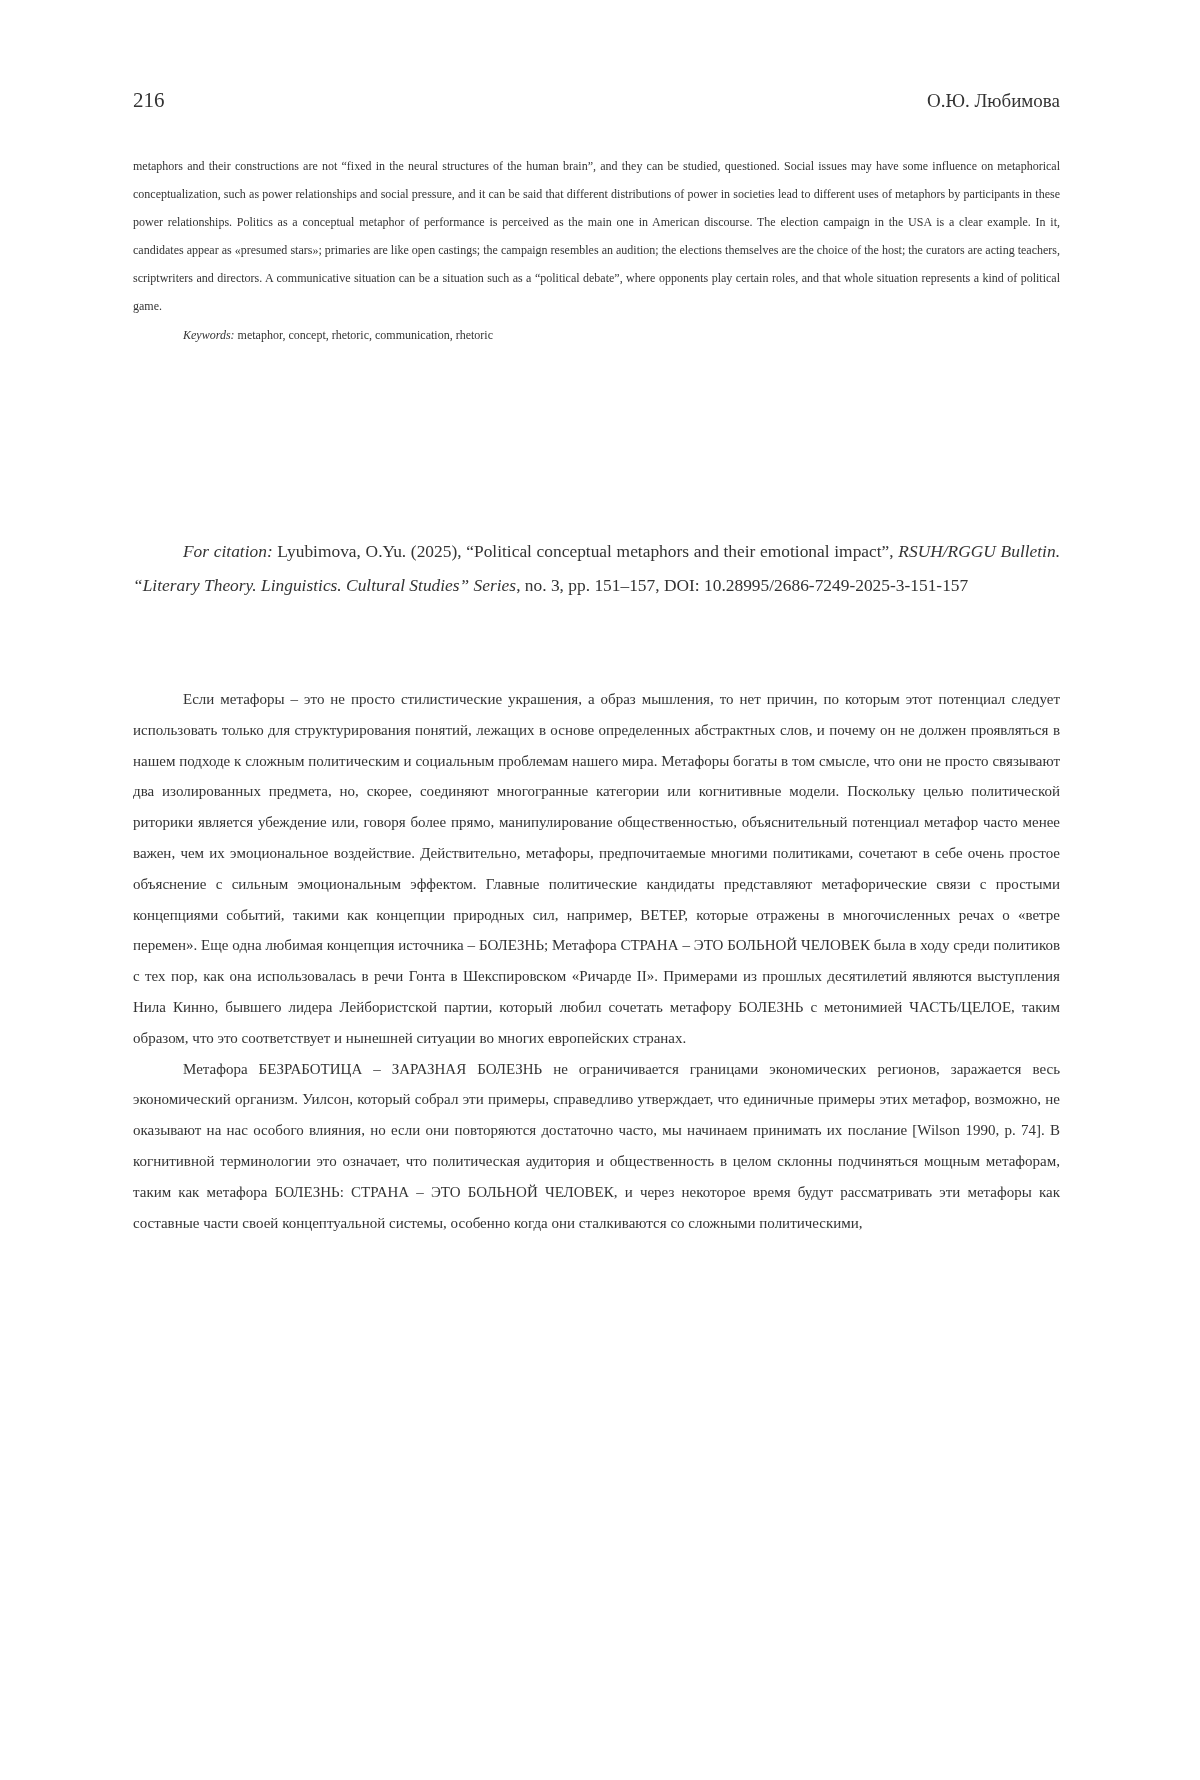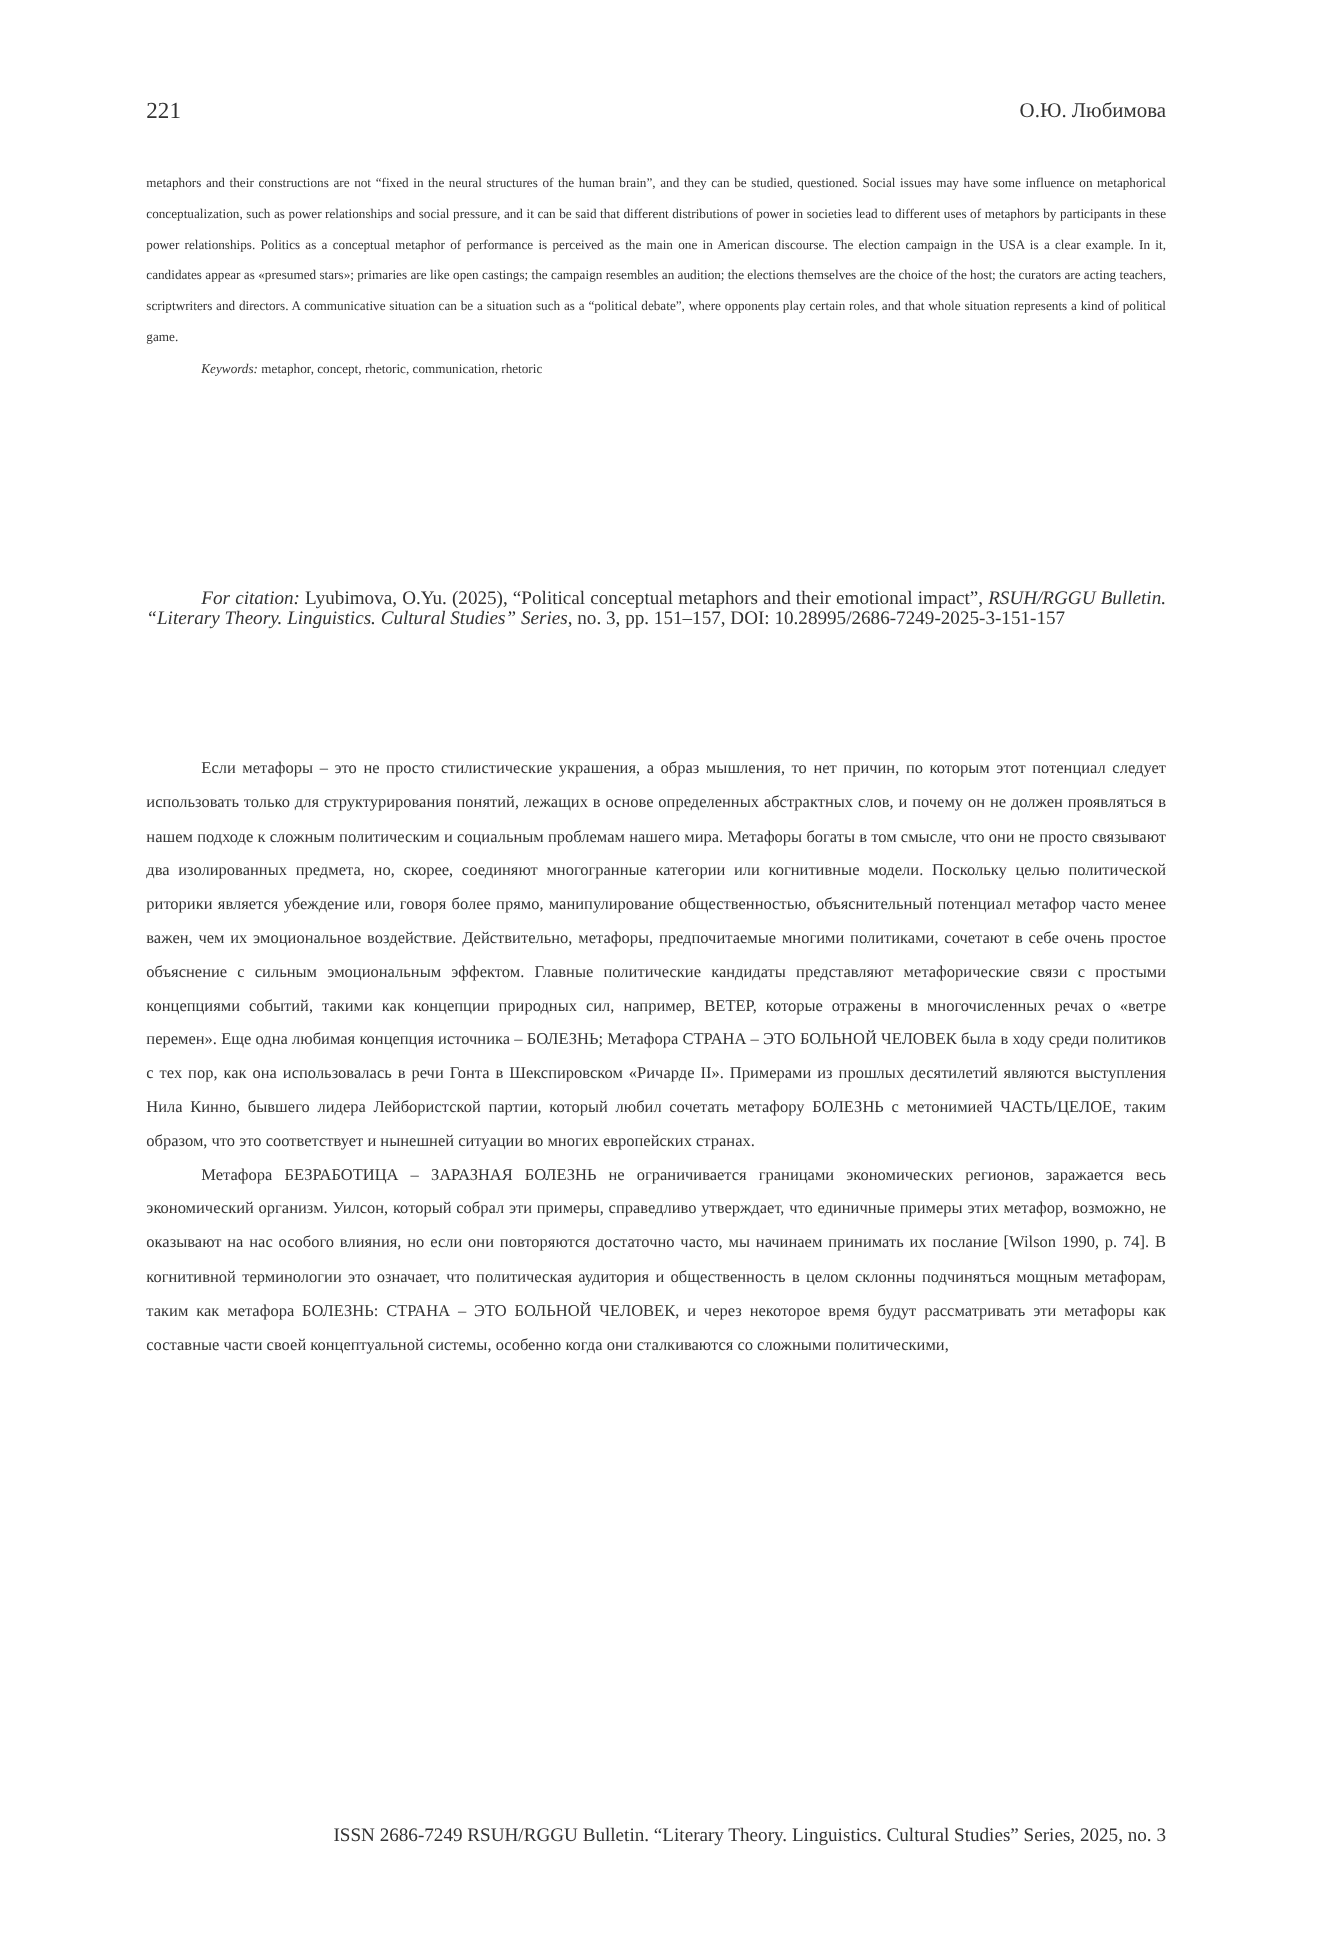--- a/index.html
+++ b/index.html
@@ -4,44 +4,43 @@
 <style>
   html, body { margin: 0; padding: 0; background: #ffffff; }
   body { width: 1200px; height: 1780px; position: relative; overflow: hidden; color: #333333; font-family: "Liberation Serif", "DejaVu Serif", serif; }
   .page { position: absolute; left: 133px; top: 0; width: 927px; height: 1780px; }
   .runhead { position: absolute; top: 88px; left: 0; width: 927px; height: 30px; font-size: 21px; }
   .runhead .pgnum { position: absolute; left: 0; top: 0; }
   .runhead .author { position: absolute; right: 0; top: 2px; font-size: 19px; }
   .abstract { position: absolute; top: 152px; left: 0; width: 927px; font-size: 12px; line-height: 28.1px; text-align: justify; }
   .abstract p { margin: 0; }
   .kw { text-indent: 50px; }
-  .citation { position: absolute; top: 534px; left: 0; width: 927px; font-size: 17.4px; line-height: 18px; text-align: justify; }
+  .citation { position: absolute; top: 534px; left: 0; width: 927px; font-size: 17.4px; line-height: 34px; text-align: justify; }
   .citation p { margin: 0; text-indent: 50px; }
   .body { position: absolute; top: 684px; left: 0; width: 927px; font-size: 15px; line-height: 30.8px; text-align: justify; }
   .body p { margin: 0; text-indent: 50px; }
   .footer { position: absolute; top: 1658px; left: 0; width: 927px; font-size: 17.4px; text-align: right; white-space: nowrap; }
   i { }
 </style>
 </head>
 <body>
 
 <div class="page">
   <div class="runhead">
-    <span class="pgnum">221</span>
+    <span class="pgnum">216</span>
     <span class="author">О.Ю. Любимова</span>
   </div>
 
   <div class="abstract">
     <p>metaphors and their constructions are not “fixed in the neural structures of the human brain”, and they can be studied, questioned. Social issues may have some influence on metaphorical conceptualization, such as power relationships and social pressure, and it can be said that different distributions of power in societies lead to different uses of metaphors by participants in these power relationships. Politics as a conceptual metaphor of performance is perceived as the main one in American discourse. The election campaign in the USA is a clear example. In it, candidates appear as «presumed stars»; primaries are like open castings; the campaign resembles an audition; the elections themselves are the choice of the host; the curators are acting teachers, scriptwriters and directors. A communicative situation can be a situation such as a “political debate”, where opponents play certain roles, and that whole situation represents a kind of political game.</p>
     <p class="kw"><i>Keywords:</i><span> metaphor, concept, rhetoric, communication, rhetoric</span></p>
   </div>
 
   <div class="citation">
     <p><i>For citation:</i><span> Lyubimova, O.Yu. (2025), “Political conceptual metaphors and their emotional impact”, </span><i>RSUH/RGGU Bulletin. “Literary Theory. Linguistics. Cultural Studies” Series</i><span>, no. 3, pp. 151–157, DOI: 10.28995/2686-7249-2025-3-151-157</span></p>
   </div>
 
   <div class="body">
     <p>Если метафоры – это не просто стилистические украшения, а образ мышления, то нет причин, по которым этот потенциал следует использовать только для структурирования понятий, лежащих в основе определенных абстрактных слов, и почему он не должен проявляться в нашем подходе к сложным политическим и социальным проблемам нашего мира. Метафоры богаты в том смысле, что они не просто связывают два изолированных предмета, но, скорее, соединяют многогранные категории или когнитивные модели. Поскольку целью политической риторики является убеждение или, говоря более прямо, манипулирование общественностью, объяснительный потенциал метафор часто менее важен, чем их эмоциональное воздействие. Действительно, метафоры, предпочитаемые многими политиками, сочетают в себе очень простое объяснение с сильным эмоциональным эффектом. Главные политические кандидаты представляют метафорические связи с простыми концепциями событий, такими как концепции природных сил, например, ВЕТЕР, которые отражены в многочисленных речах о «ветре перемен». Еще одна любимая концепция источника – БОЛЕЗНЬ; Метафора СТРАНА – ЭТО БОЛЬНОЙ ЧЕЛОВЕК была в ходу среди политиков с тех пор, как она использовалась в речи Гонта в Шекспировском «Ричарде II». Примерами из прошлых десятилетий являются выступления Нила Кинно, бывшего лидера Лейбористской партии, который любил сочетать метафору БОЛЕЗНЬ с метонимией ЧАСТЬ/ЦЕЛОЕ, таким образом, что это соответствует и нынешней ситуации во многих европейских странах.</p>
     <p>Метафора БЕЗРАБОТИЦА – ЗАРАЗНАЯ БОЛЕЗНЬ не ограничивается границами экономических регионов, заражается весь экономический организм. Уилсон, который собрал эти примеры, справедливо утверждает, что единичные примеры этих метафор, возможно, не оказывают на нас особого влияния, но если они повторяются достаточно часто, мы начинаем принимать их послание [Wilson 1990, p. 74]. В когнитивной терминологии это означает, что политическая аудитория и общественность в целом склонны подчиняться мощным метафорам, таким как метафора БОЛЕЗНЬ: СТРАНА – ЭТО БОЛЬНОЙ ЧЕЛОВЕК, и через некоторое время будут рассматривать эти метафоры как составные части своей концептуальной системы, особенно когда они сталкиваются со сложными политическими,</p>
   </div>
 
-  <div class="footer">ISSN 2686-7249  RSUH/RGGU Bulletin. “Literary Theory. Linguistics. Cultural Studies” Series, 2025, no. 3</div>
 </div>
 
 </body></html>

